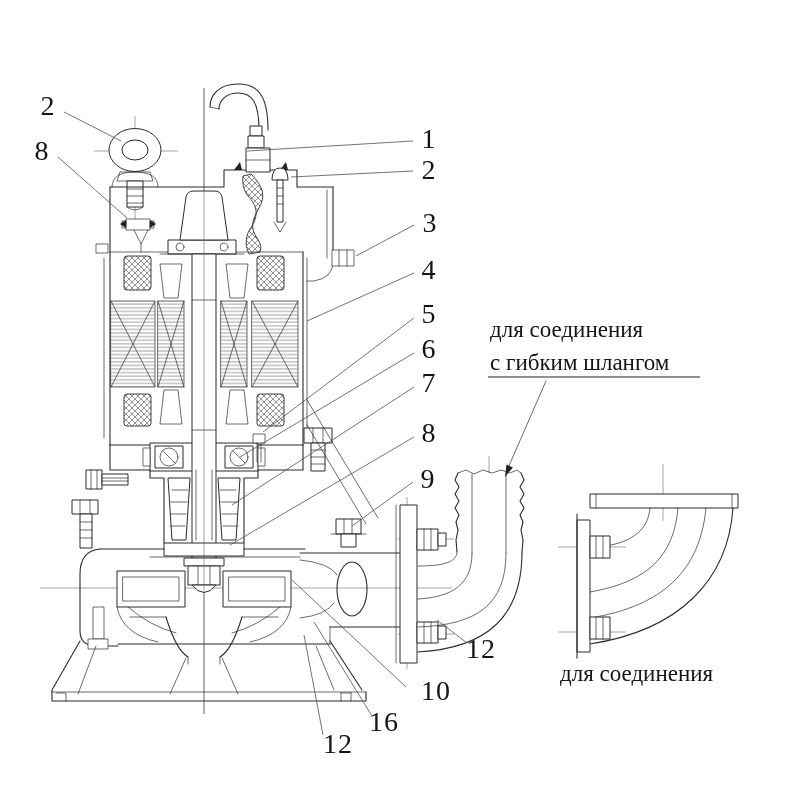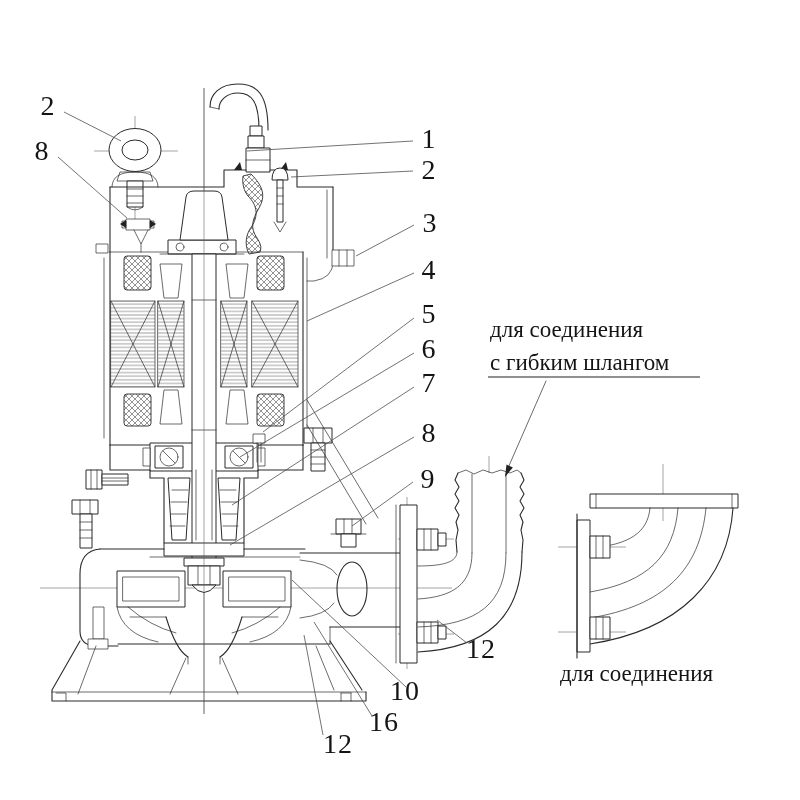--- a/index.html
+++ b/index.html
@@ -330,21 +330,21 @@
 
 <span class="callout" style="left:429px;top:139px">1</span>
 <span class="callout" style="left:429px;top:170px">2</span>
 <span class="callout" style="left:430px;top:223px">3</span>
 <span class="callout" style="left:429px;top:270px">4</span>
 <span class="callout" style="left:429px;top:314px">5</span>
 <span class="callout" style="left:429px;top:349px">6</span>
 <span class="callout" style="left:429px;top:383px">7</span>
 <span class="callout" style="left:429px;top:433px">8</span>
 <span class="callout" style="left:428px;top:479px">9</span>
-<span class="callout" style="left:405px;top:691px">10</span>
+<span class="callout" style="left:436px;top:691px">10</span>
 <span class="callout" style="left:384px;top:722px">16</span>
 <span class="callout" style="left:338px;top:744px">12</span>
 <span class="callout" style="left:481px;top:649px">12</span>
 <span class="callout" style="left:42px;top:151px">8</span>
 <span class="callout" style="left:48px;top:106px">2</span>
 
 <div class="annotation" style="left:490px;top:314px">
   <div>для соединения</div>
   <div>с гибким шлангом</div>
 </div>

